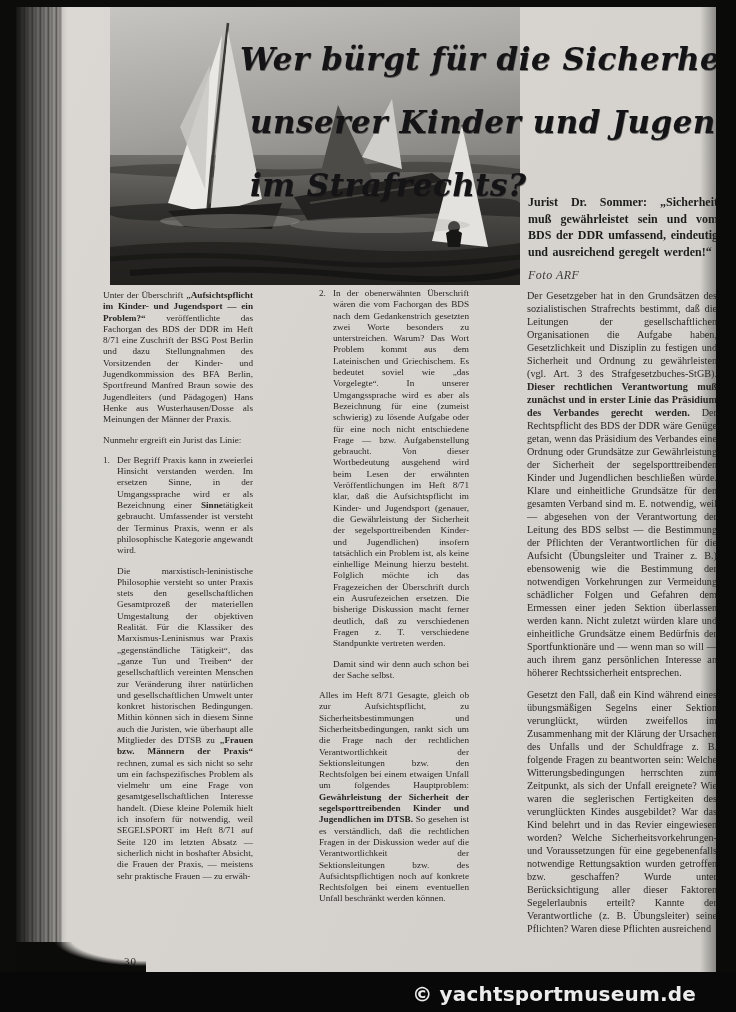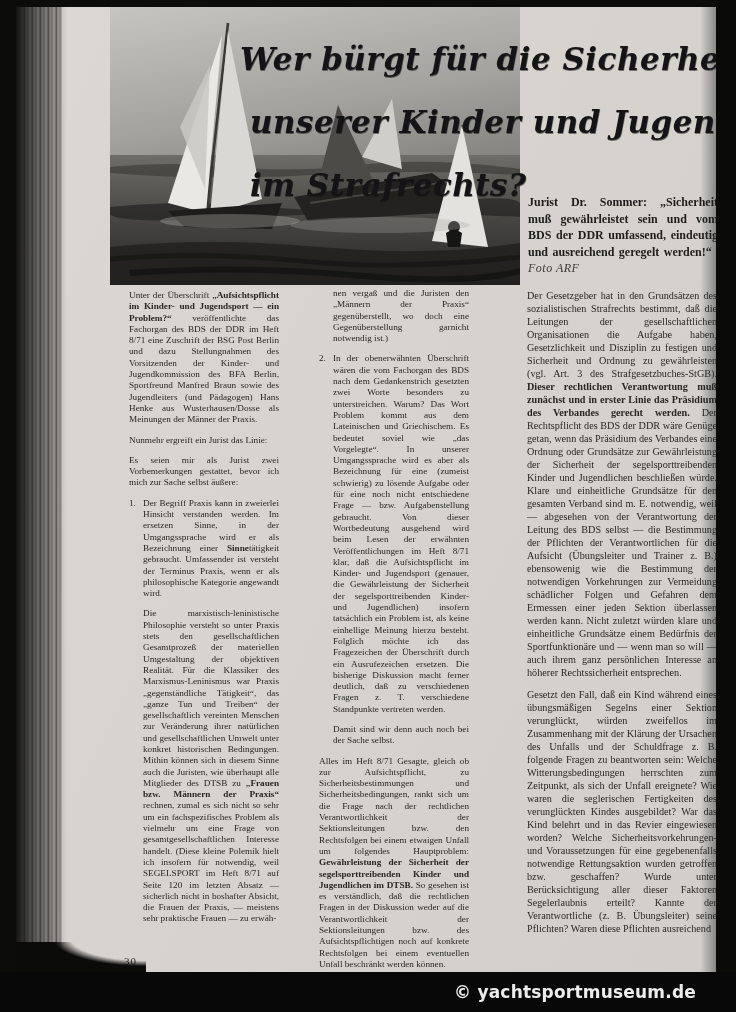--- a/index.html
+++ b/index.html
@@ -43,42 +43,42 @@
   }
   .headline .hl2{margin-left:10px;}
   .headline .hl3{margin-left:10px;}
 
   .quote{
     position:absolute;left:528px;top:194px;width:190px;
     font-weight:700;font-size:12px;line-height:16.5px;
     text-align:justify;color:#1d1d1c;word-spacing:1.5px;
   }
   .credit{
-    position:absolute;left:528px;top:261px;
+    position:absolute;left:528px;top:268px;
     font-style:italic;font-size:12px;color:#3a3936;letter-spacing:0.5px;
   }
 
   .col{position:absolute;text-align:justify;color:#282724;}
-  .col-1{left:129px;top:290px;width:150px;font-size:9.2px;line-height:11.3px;}
+  .col-1{left:103px;top:290px;width:150px;font-size:9.2px;line-height:11.3px;}
   .col-2{left:319px;top:288px;width:150px;font-size:9.2px;line-height:11.3px;}
   .col-3{left:527px;top:289px;width:190px;font-size:10.2px;line-height:13px;}
   .block{margin:0 0 9px 0;}
   .block.indent{padding-left:14px;}
   .block.li{position:relative;padding-left:14px;}
   .block.li .num{position:absolute;left:0;top:0;}
   .b{font-weight:700;}
 
   .page-number{
     position:absolute;left:124px;top:955px;
     font-size:11px;color:#34332f;letter-spacing:1px;
   }
   .watermark{
     position:absolute;right:40px;top:982px;
     font-family:"DejaVu Sans", sans-serif;font-weight:700;
-    font-size:17px;color:#ececec;letter-spacing:0.2px;
+    font-size:20px;color:#ececec;letter-spacing:0.2px;
   }
 </style>
 </head>
 <body>
 
 <div class="paper"></div>
 <div class="spine"></div>
 <div class="spine-shade"></div>
 <div class="paper-right-shade"></div>
 
@@ -127,28 +127,26 @@
   <div class="hl2">unserer Kinder und Jugendlichen</div>
   <div class="hl3">im Strafrechts?</div>
 </div>
 
 <div class="quote">Jurist Dr. Sommer: „Sicherheit muß gewährleistet sein und vom BDS der DDR umfassend, eindeutig und ausreichend geregelt werden!“</div>
 <div class="credit">Foto ARF</div>
 
 <div class="col col-1">
     <div class="block"><span>Unter der Überschrift </span><span class="b">„Aufsichtspflicht im Kinder- und Jugendsport — ein Problem?“</span><span> veröffentlichte das Fachorgan des BDS der DDR im Heft 8/71 eine Zuschrift der BSG Post Berlin und dazu Stellungnahmen des Vorsitzenden der Kinder- und Jugendkommission des BFA Berlin, Sportfreund Manfred Braun sowie des Jugendleiters (und Pädagogen) Hans Henke aus Wusterhausen/Dosse als Meinungen der Männer der Praxis.</span></div>
     <div class="block"><span>Nunmehr ergreift ein Jurist das Linie:</span></div>
-    <div class="block"><span>Es seien mir als Jurist zwei Vorbemerkungen gestattet, bevor ich mich zur Sache selbst äußere:</span></div>
     <div class="block li"><span class="num">1.</span><span>Der Begriff Praxis kann in zweierlei Hinsicht verstanden werden. Im ersetzen Sinne, in der Umgangssprache wird er als Bezeichnung einer </span><span class="b">Sinne</span><span>tätigkeit gebraucht. Umfassender ist versteht der Terminus Praxis, wenn er als philosophische Kategorie angewandt wird.</span></div>
     <div class="block indent"><span>Die marxistisch-leninistische Philosophie versteht so unter Praxis stets den gesellschaftlichen Gesamtprozeß der materiellen Umgestaltung der objektiven Realität. Für die Klassiker des Marxismus-Leninismus war Praxis „gegenständliche Tätigkeit“, das „ganze Tun und Treiben“ der gesellschaftlich vereinten Menschen zur Veränderung ihrer natürlichen und gesellschaftlichen Umwelt unter konkret historischen Bedingungen. Mithin können sich in diesem Sinne auch die Juristen, wie überhaupt alle Mitglieder des DTSB zu </span><span class="b">„Frauen bzw. Männern der Praxis“</span><span> rechnen, zumal es sich nicht so sehr um ein fachspezifisches Problem als vielmehr um eine Frage von gesamtgesellschaftlichen Interesse handelt. (Diese kleine Polemik hielt ich insofern für notwendig, weil SEGELSPORT im Heft 8/71 auf Seite 120 im letzten Absatz — sicherlich nicht in boshafter Absicht, die Frauen der Praxis, — meistens sehr praktische Frauen — zu erwäh-</span></div>
   </div>
 <div class="col col-2">
-    <div class="block indent"><span>nen vergaß und die Juristen den „Männern der Praxis“ gegenüberstellt, wo doch eine Gegenüberstellung garnicht notwendig ist.)</span></div>
     <div class="block li"><span class="num">2.</span><span>In der obenerwähnten Überschrift wären die vom Fachorgan des BDS nach dem Gedankenstrich gesetzten zwei Worte besonders zu unterstreichen. Warum? Das Wort Problem kommt aus dem Lateinischen und Griechischem. Es bedeutet soviel wie „das Vorgelegte“. In unserer Umgangssprache wird es aber als Bezeichnung für eine (zumeist schwierig) zu lösende Aufgabe oder für eine noch nicht entschiedene Frage — bzw. Aufgabenstellung gebraucht. Von dieser Wortbedeutung ausgehend wird beim Lesen der erwähnten Veröffentlichungen im Heft 8/71 klar, daß die Aufsichtspflicht im Kinder- und Jugendsport (genauer, die Gewährleistung der Sicherheit der segelsporttreibenden Kinder- und Jugendlichen) insofern tatsächlich ein Problem ist, als keine einhellige Meinung hierzu besteht. Folglich möchte ich das Fragezeichen der Überschrift durch ein Ausrufezeichen ersetzen. Die bisherige Diskussion macht ferner deutlich, daß zu verschiedenen Fragen z. T. verschiedene Standpunkte vertreten werden.</span></div>
-    <div class="block indent"><span>Damit sind wir denn auch noch bei der Sache selbst.</span></div>
+    <div class="block indent"><span>Damit sind wir denn auch schon bei der Sache selbst.</span></div>
     <div class="block"><span>Alles im Heft 8/71 Gesagte, gleich ob zur Aufsichtspflicht, zu Sicherheitsbestimmungen und Sicherheitsbedingungen, rankt sich um die Frage nach der rechtlichen Verantwortlichkeit der Sektionsleitungen bzw. den Rechtsfolgen bei einem etwaigen Unfall um folgendes Hauptproblem: </span><span class="b">Gewährleistung der Sicherheit der segelsporttreibenden Kinder und Jugendlichen im DTSB.</span><span> So gesehen ist es verständlich, daß die rechtlichen Fragen in der Diskussion weder auf die Verantwortlichkeit der Sektionsleitungen bzw. des Aufsichtspflichtigen noch auf konkrete Rechtsfolgen bei einem eventuellen Unfall beschränkt werden können.</span></div>
   </div>
 <div class="col col-3">
     <div class="block"><span>Der Gesetzgeber hat in den Grundsätzen des sozialistischen Strafrechts bestimmt, daß die Leitungen der gesellschaftlichen Organisationen die Aufgabe haben, Gesetzlichkeit und Disziplin zu festigen und Sicherheit und Ordnung zu gewährleisten (vgl. Art. 3 des Strafgesetzbuches-StGB). </span><span class="b">Dieser rechtlichen Verantwortung muß zunächst und in erster Linie das Präsidium des Verbandes gerecht werden.</span><span> Der Rechtspflicht des BDS der DDR wäre Genüge getan, wenn das Präsidium des Verbandes eine Ordnung oder Grundsätze zur Gewährleistung der Sicherheit der segelsporttreibenden Kinder und Jugendlichen beschließen würde. Klare und einheitliche Grundsätze für den gesamten Verband sind m. E. notwendig, weil — abgesehen von der Verantwortung der Leitung des BDS selbst — die Bestimmung der Pflichten der Verantwortlichen für die Aufsicht (Übungsleiter und Trainer z. B.) ebensowenig wie die Bestimmung der notwendigen Vorkehrungen zur Vermeidung schädlicher Folgen und Gefahren dem Ermessen einer jeden Sektion überlassen werden kann. Nicht zuletzt würden klare und einheitliche Grundsätze einem Bedürfnis der Sportfunktionäre und — wenn man so will — auch ihrem ganz persönlichen Interesse an höherer Rechtssicherheit entsprechen.</span></div>
     <div class="block"><span>Gesetzt den Fall, daß ein Kind während eines übungsmäßigen Segelns einer Sektion verunglückt, würden zweifellos im Zusammenhang mit der Klärung der Ursachen des Unfalls und der Schuldfrage z. B. folgende Fragen zu beantworten sein: Welche Witterungsbedingungen herrschten zum Zeitpunkt, als sich der Unfall ereignete? Wie waren die seglerischen Fertigkeiten des verunglückten Kindes ausgebildet? War das Kind belehrt und in das Revier eingewiesen worden? Welche Sicherheitsvorkehrungen- und Voraussetzungen für eine gegebenenfalls notwendige Rettungsaktion wurden getroffen bzw. geschaffen? Wurde unter Berücksichtigung aller dieser Faktoren Segelerlaubnis erteilt? Kannte der Verantwortliche (z. B. Übungsleiter) seine Pflichten? Waren diese Pflichten ausreichend</span></div>
   </div>
 
 <div class="page-number">30</div>
 
 <div class="spine-bottom"></div>

